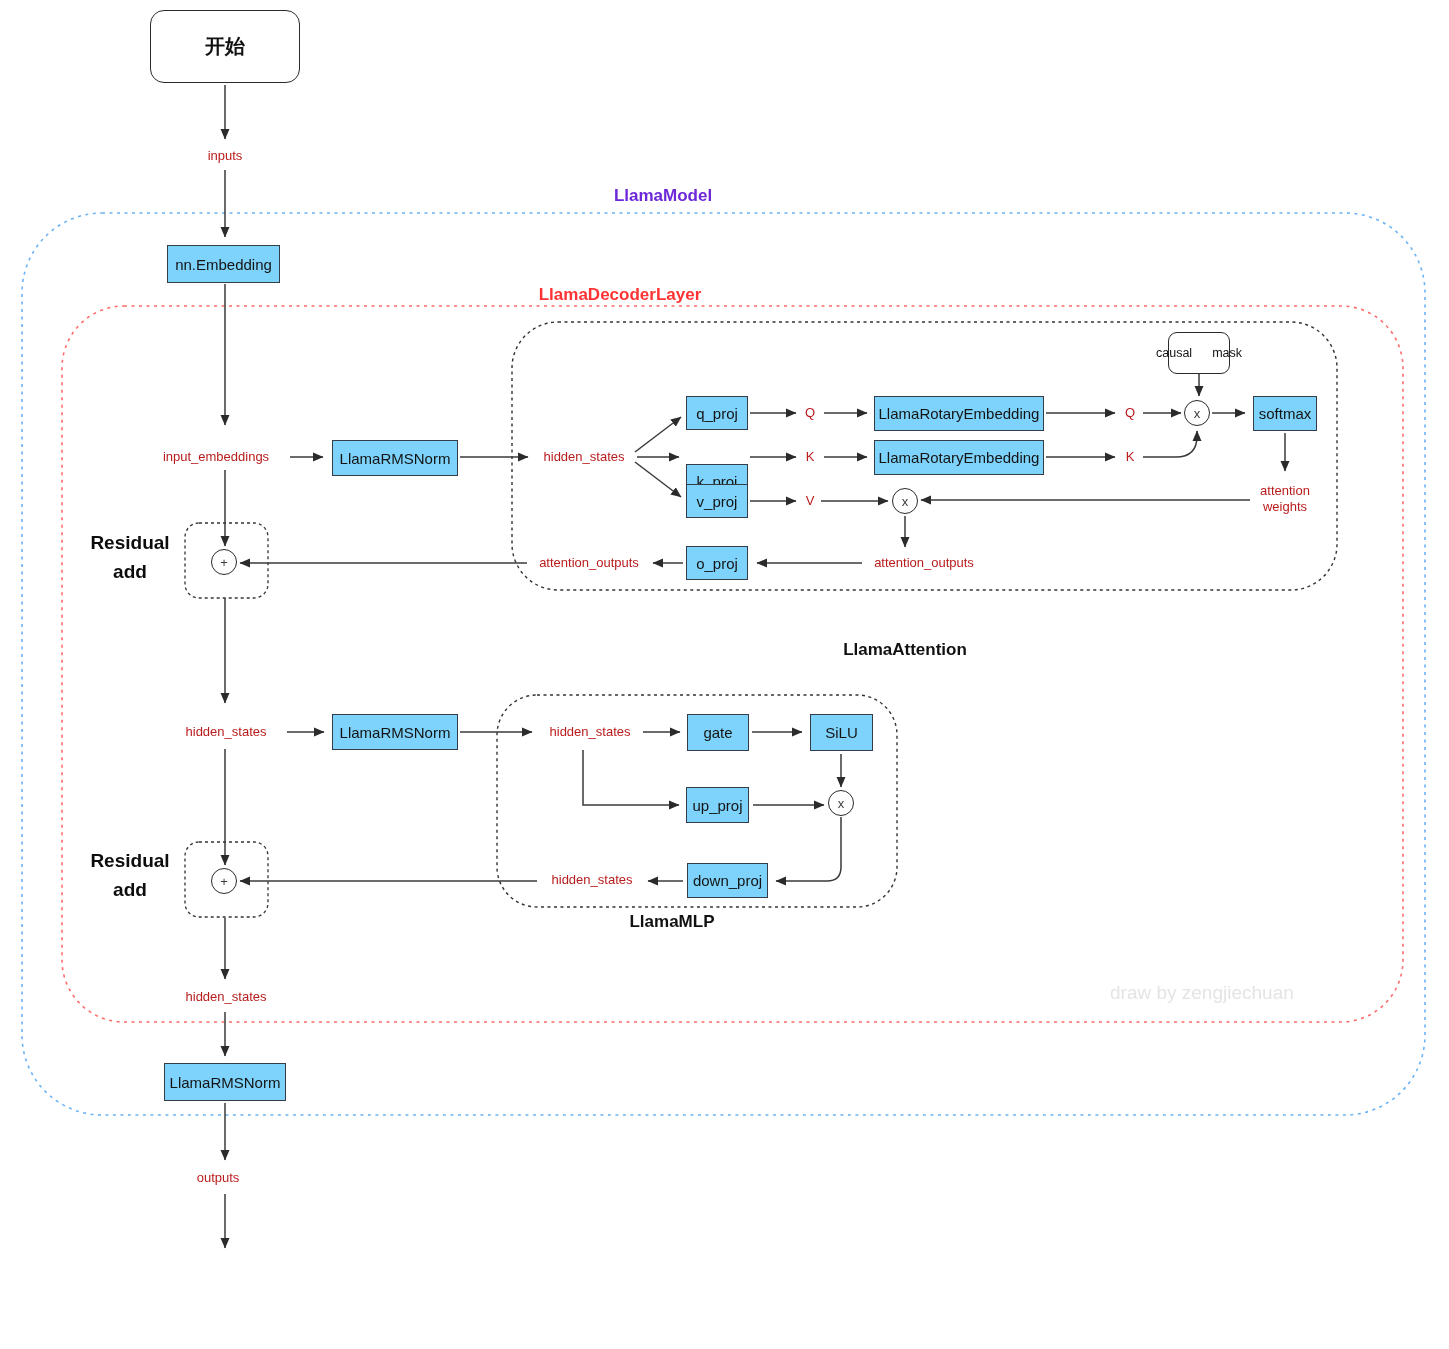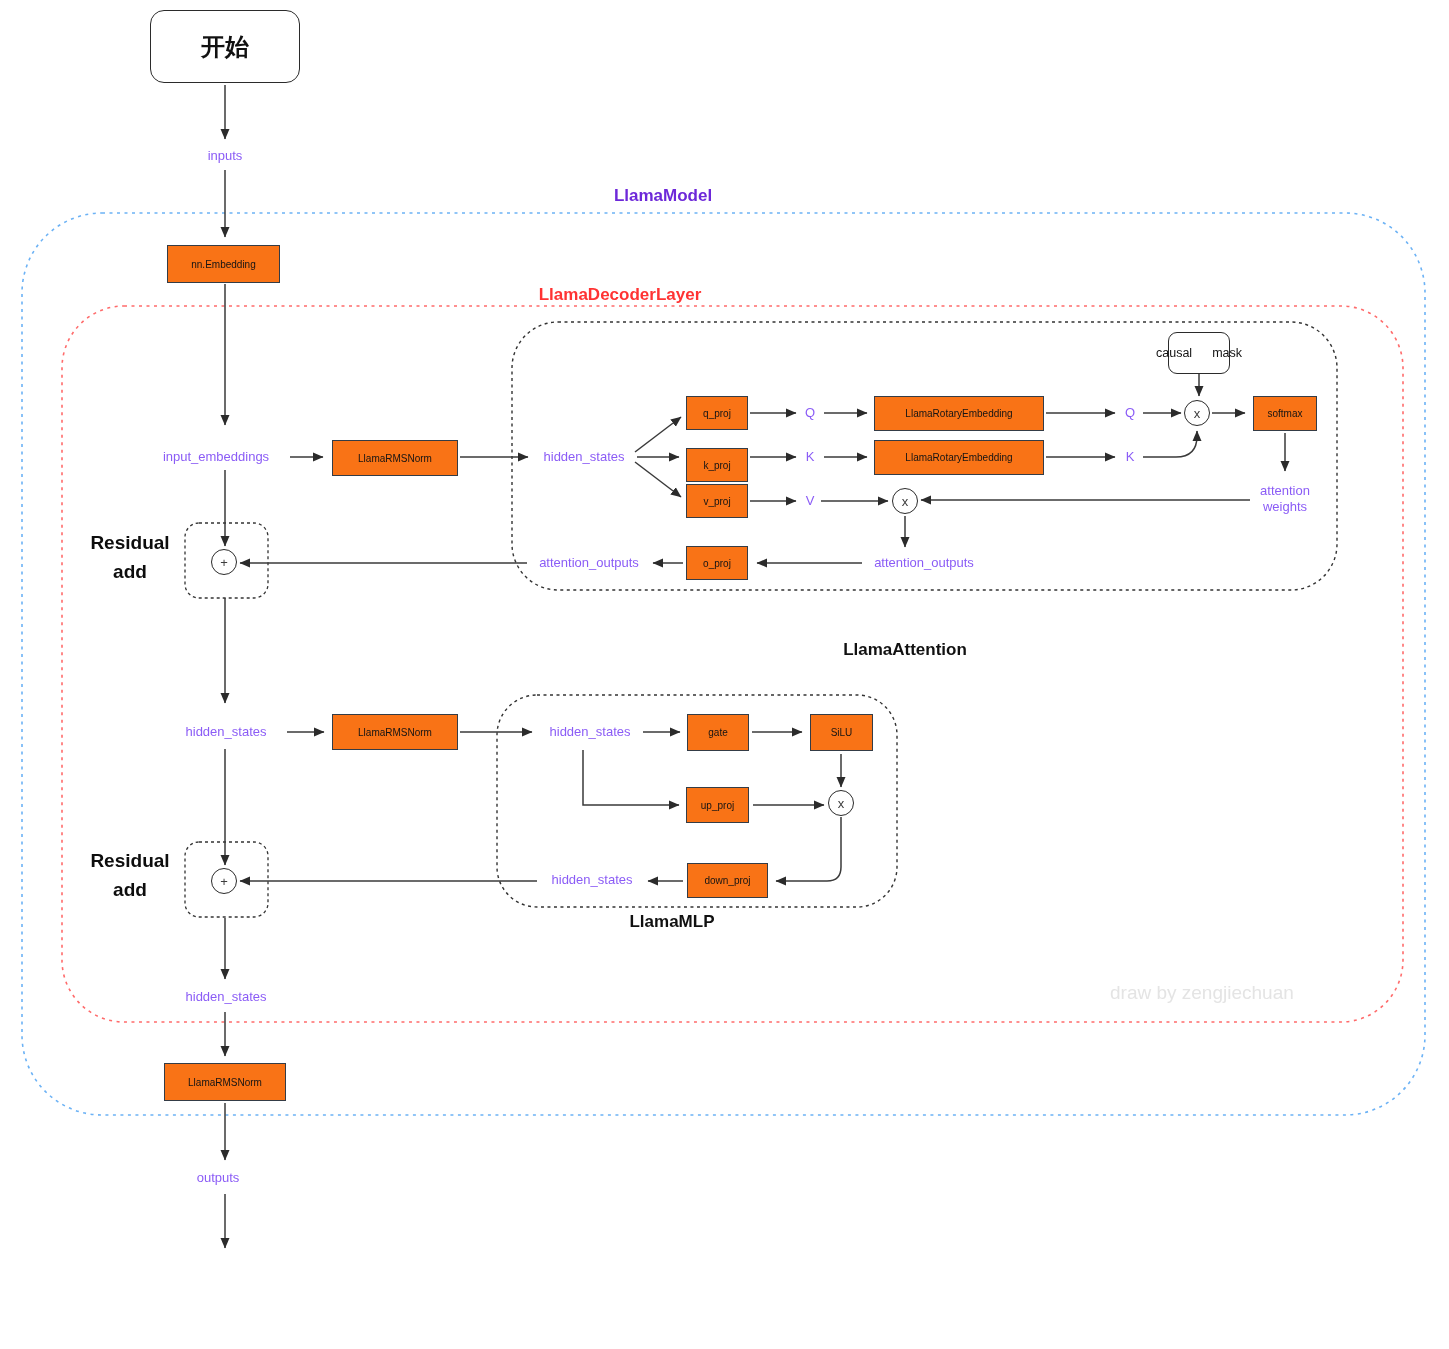--- a/index.html
+++ b/index.html
@@ -5,37 +5,37 @@
   html,body { margin:0; padding:0; background:#ffffff; }
   #canvas {
     position:relative; width:1449px; height:1349px;
     font-family:"Liberation Sans","DejaVu Sans",sans-serif;
     background:#ffffff; overflow:hidden;
   }
   #edges { position:absolute; left:0; top:0; width:1449px; height:1349px; }
 
   .node {
     position:absolute; box-sizing:border-box;
-    background:#f97316; border:1.5px solid #343c46;
+    background:#7dd3fc; border:1.5px solid #343c46;
     display:flex; align-items:center; justify-content:center;
-    font-size:10px; color:#141414; text-align:center;
+    font-size:15px; color:#141414; text-align:center;
   }
   .terminal {
     position:absolute; box-sizing:border-box;
     background:#ffffff; border:1.6px solid #2b2b2b; border-radius:14px;
     display:flex; align-items:center; justify-content:center;
-    font-size:24px; font-weight:bold; color:#111;
+    font-size:20px; font-weight:bold; color:#111;
   }
   .causal {
     background:#ffffff; border:1.4px solid #2b2b2b; border-radius:9px;
     flex-direction:row; font-size:12.5px; line-height:1.2;gap:20px;
   }
   .lbl {
     position:absolute; transform:translateX(-50%);
-    font-size:13px; color:#8b5cf6; white-space:nowrap; text-align:center;
+    font-size:13px; color:#b91c1c; white-space:nowrap; text-align:center;
   }
   .lbl.wrap { white-space:normal; width:70px; line-height:1.25; }
   .ctitle {
     position:absolute; transform:translateX(-50%);
     font-weight:bold; font-size:17px; white-space:nowrap; color:#111;
   }
   .ctitle.blue { color:#6d28d9; }
   .ctitle.red  { color:#ff3333; }
   .op {
     position:absolute; box-sizing:border-box; width:26px; height:26px;
@@ -128,21 +128,21 @@
   <div class="ctitle blue" style="left:663px;top:186px;">LlamaModel</div>
   <div class="ctitle red" style="left:620px;top:285px;">LlamaDecoderLayer</div>
   <div class="ctitle" style="left:905px;top:592px;margin-top:48px;">LlamaAttention</div>
   <div class="ctitle" style="left:672px;top:912px;">LlamaMLP</div>
   <div class="res-label" style="left:82px;top:528px;">Residual add</div>
   <div class="res-label" style="left:82px;top:846px;">Residual add</div>
 
   <div class="node" style="left:167px;top:245px;width:113px;height:38px;">nn.Embedding</div>
   <div class="node" style="left:332px;top:440px;width:126px;height:36px;">LlamaRMSNorm</div>
   <div class="node" style="left:686px;top:396px;width:62px;height:34px;">q_proj</div>
-  <div class="node" style="left:686px;top:448px;width:62px;height:34px;">k_proj</div>
+  <div class="node" style="left:686px;top:464px;width:62px;height:34px;">k_proj</div>
   <div class="node" style="left:686px;top:484px;width:62px;height:34px;">v_proj</div>
   <div class="node" style="left:686px;top:546px;width:62px;height:34px;">o_proj</div>
   <div class="node" style="left:874px;top:396px;width:170px;height:35px;">LlamaRotaryEmbedding</div>
   <div class="node" style="left:874px;top:440px;width:170px;height:35px;">LlamaRotaryEmbedding</div>
   <div class="node" style="left:1253px;top:396px;width:64px;height:35px;">softmax</div>
   <div class="node" style="left:332px;top:714px;width:126px;height:36px;">LlamaRMSNorm</div>
   <div class="node" style="left:687px;top:714px;width:62px;height:37px;">gate</div>
   <div class="node" style="left:810px;top:714px;width:63px;height:37px;">SiLU</div>
   <div class="node" style="left:686px;top:787px;width:63px;height:36px;">up_proj</div>
   <div class="node" style="left:687px;top:863px;width:81px;height:35px;">down_proj</div>

